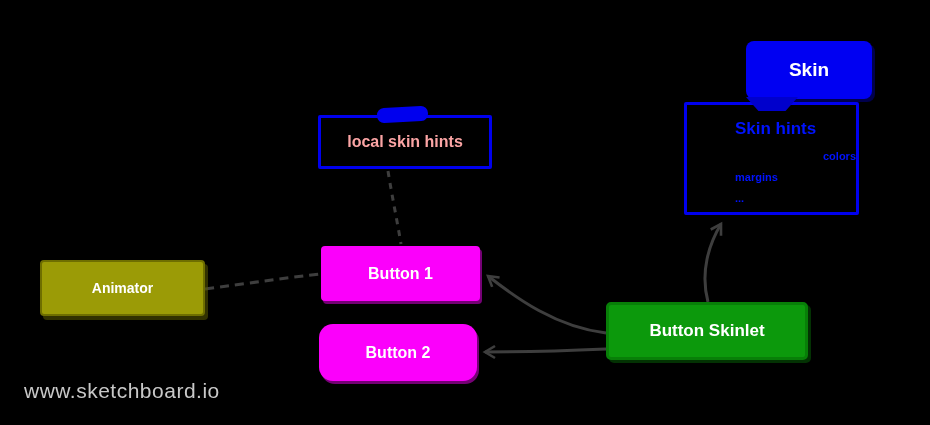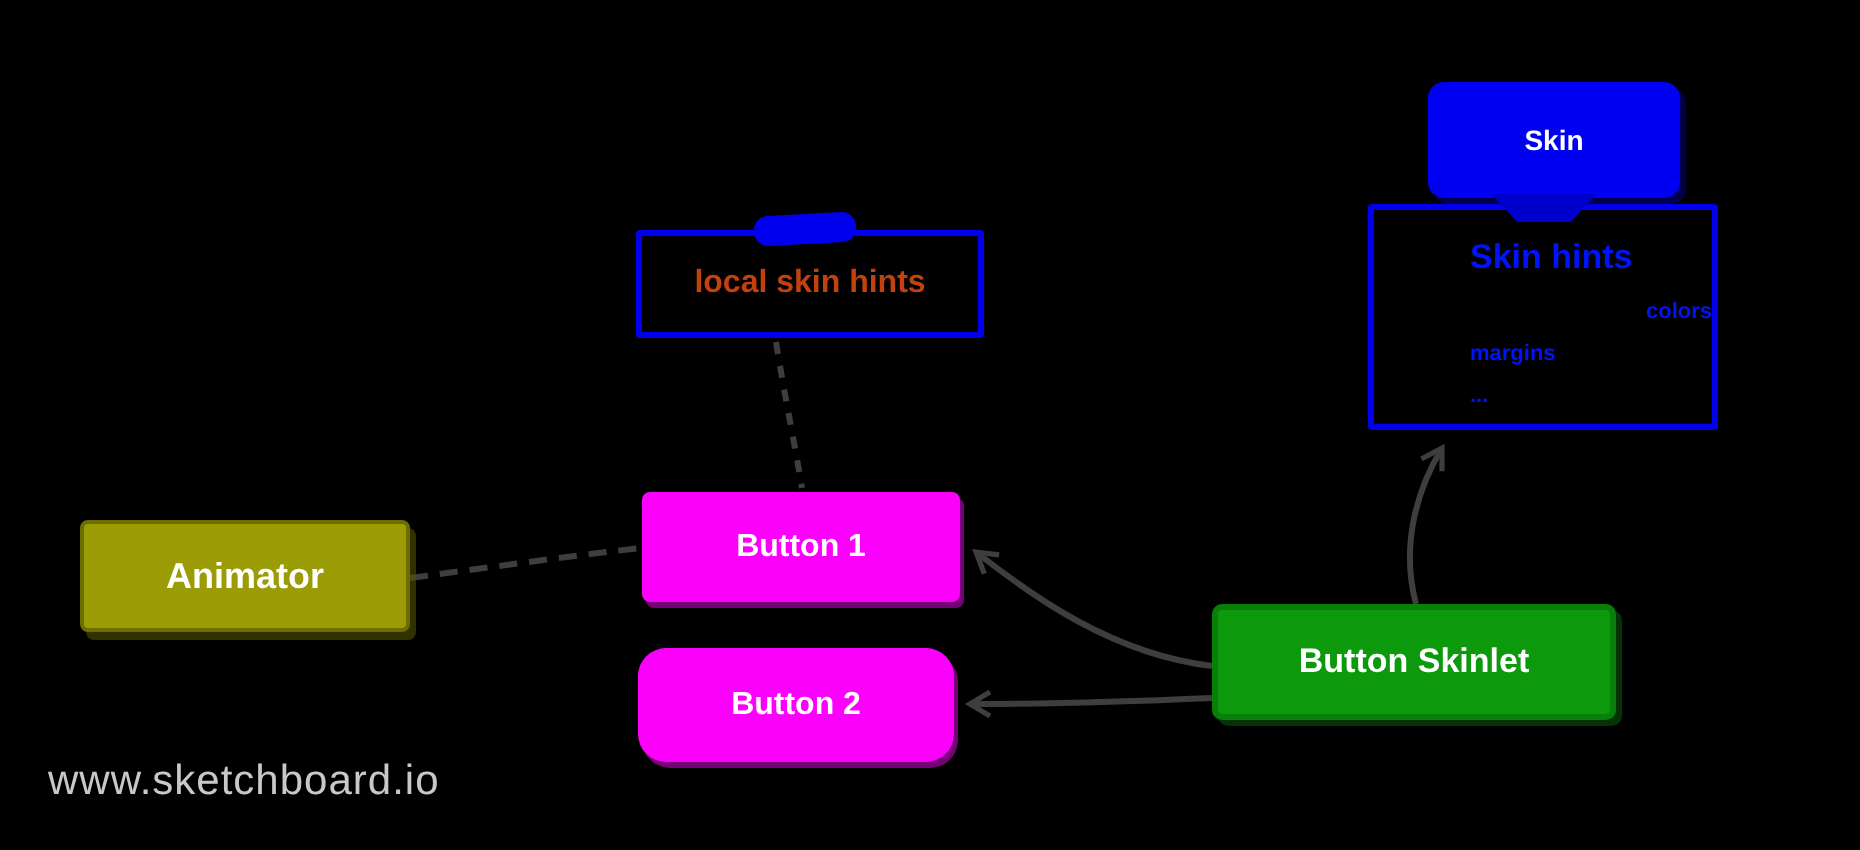--- a/index.html
+++ b/index.html
@@ -9,24 +9,24 @@
   }
   #canvas{position:absolute;inset:0;width:930px;height:425px;}
   svg.edges{position:absolute;left:0;top:0;z-index:1;pointer-events:none;}
   svg.edges path{pointer-events:stroke;}
   .node{
     position:absolute;z-index:2;display:flex;align-items:center;justify-content:center;
     font-weight:bold;box-sizing:border-box;
   }
   .node .lbl{pointer-events:none;}
   
-  .n-skin{left:714px;top:41px;width:126px;height:58px;border-radius:8px;
-          font-size:14px;box-shadow:3px 3px 0 rgba(0,0,170,0.45);}
+  .n-skin{left:746px;top:41px;width:126px;height:58px;border-radius:8px;
+          font-size:19px;box-shadow:3px 3px 0 rgba(0,0,170,0.45);}
   .n-animator{left:40px;top:260px;width:165px;height:56px;border-radius:4px;
-          font-size:18px;border:2px solid #6e6e00;box-shadow:3px 4px 0 rgba(90,90,0,0.55);}
+          font-size:14px;border:2px solid #6e6e00;box-shadow:3px 4px 0 rgba(90,90,0,0.55);}
   .n-button1{left:321px;top:246px;width:159px;height:55px;border-radius:4px;
           font-size:16px;box-shadow:2px 3px 0 rgba(215,0,215,0.55);}
   .n-button2{left:319px;top:324px;width:158px;height:57px;border-radius:14px;
           font-size:16px;box-shadow:2px 3px 0 rgba(215,0,215,0.55);}
   .n-skinlet{left:606px;top:302px;width:202px;height:58px;border-radius:5px;
           font-size:17px;border:3px solid #087f08;box-shadow:3px 3px 0 rgba(6,100,6,0.5);}
   
   .n-localhints{left:318px;top:115px;width:174px;height:54px;
           border:3px solid #0000ee;font-size:16px;border-radius:2px;}
   .n-skinhints{left:684px;top:102px;width:175px;height:113px;
@@ -76,21 +76,21 @@
 
   <div class="node n-skinhints" style="border-color: rgb(0, 0, 238); color: rgb(0, 19, 255); padding-left: 32px;">
     <div class="title">Skin hints</div>
     <div class="item first">colors</div>
     <div class="item">margins</div>
     <div class="item">...</div>
   </div>
 
   <div class="blob" style="background-color: rgb(0, 0, 238);"></div>
 
-  <div class="node n-localhints" style="border-color: rgb(0, 0, 238); color: #c2410c;">
+  <div class="node n-localhints" style="border-color: rgb(0, 0, 238); color: #fca5a5;">
     <span class="lbl">local skin hints</span>
   </div>
 
   <div class="node n-animator" style="background-color: rgb(155, 155, 6); color: rgb(255, 255, 255);">
     <span class="lbl">Animator</span>
   </div>
 
   <div class="node n-button1" style="background-color: rgb(251, 0, 251); color: rgb(255, 255, 255);">
     <span class="lbl">Button 1</span>
   </div>

